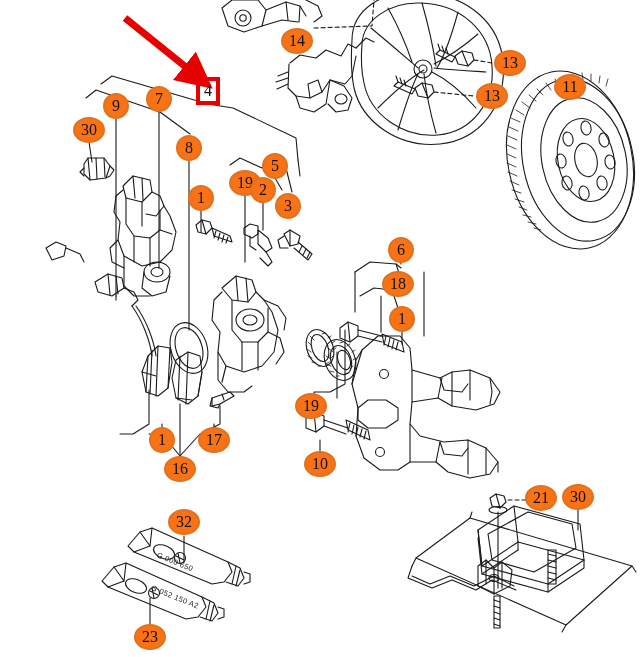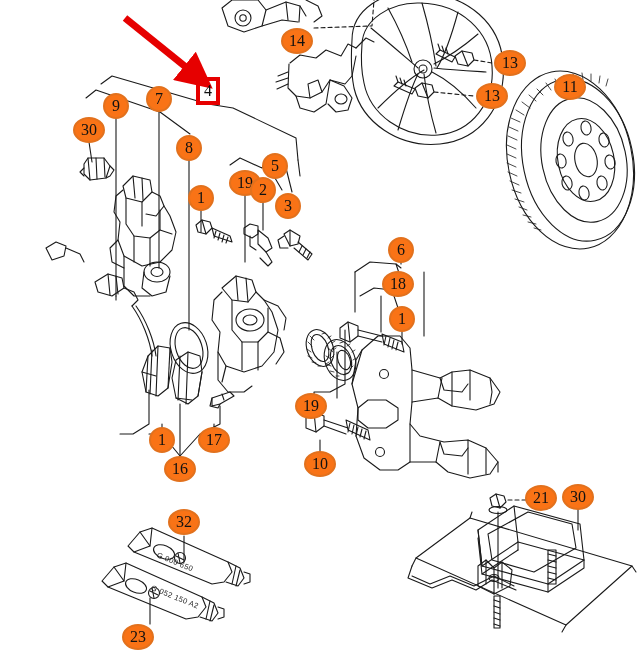--- a/index.html
+++ b/index.html
@@ -418,21 +418,21 @@
       <div class="callout w1" style="left: 201px; top: 198px;">1</div>
       <div class="callout w1" style="left: 401px; top: 250px;">6</div>
       <div class="callout w2" style="left: 398px; top: 284px;">18</div>
       <div class="callout w1" style="left: 402px; top: 319px;">1</div>
       <div class="callout w2" style="left: 311px; top: 406px;">19</div>
       <div class="callout w2" style="left: 320px; top: 464px;">10</div>
       <div class="callout w1" style="left: 162px; top: 440px;">1</div>
       <div class="callout w2" style="left: 180px; top: 469px;">16</div>
       <div class="callout w2" style="left: 214px; top: 440px;">17</div>
       <div class="callout w2" style="left: 184px; top: 522px;">32</div>
-      <div class="callout w2" style="left: 138px; top: 637px;">23</div>
+      <div class="callout w2" style="left: 150px; top: 637px;">23</div>
       <div class="callout w2" style="left: 541px; top: 498px; font-family: Liberation Serif, serif;">21</div>
       <div class="callout w2" style="left: 578px; top: 497px;">30</div>
     </div>
 
   <div id="label-layer">
       <div style="position: absolute; left: 175px; top: 562px; transform: translate(-50%, -50%) rotate(22deg); font-size: 7.5px; font-family: &quot;Liberation Sans&quot;, sans-serif; color: rgb(26, 26, 26); letter-spacing: 0.4px; white-space: nowrap;">G 000 650</div>
       <div style="position: absolute; left: 175px; top: 597px; transform: translate(-50%, -50%) rotate(22deg); font-size: 7.5px; font-family: &quot;Liberation Sans&quot;, sans-serif; color: rgb(26, 26, 26); letter-spacing: 0.4px; white-space: nowrap;">G 052 150 A2</div>
     </div>
 
 </div>

